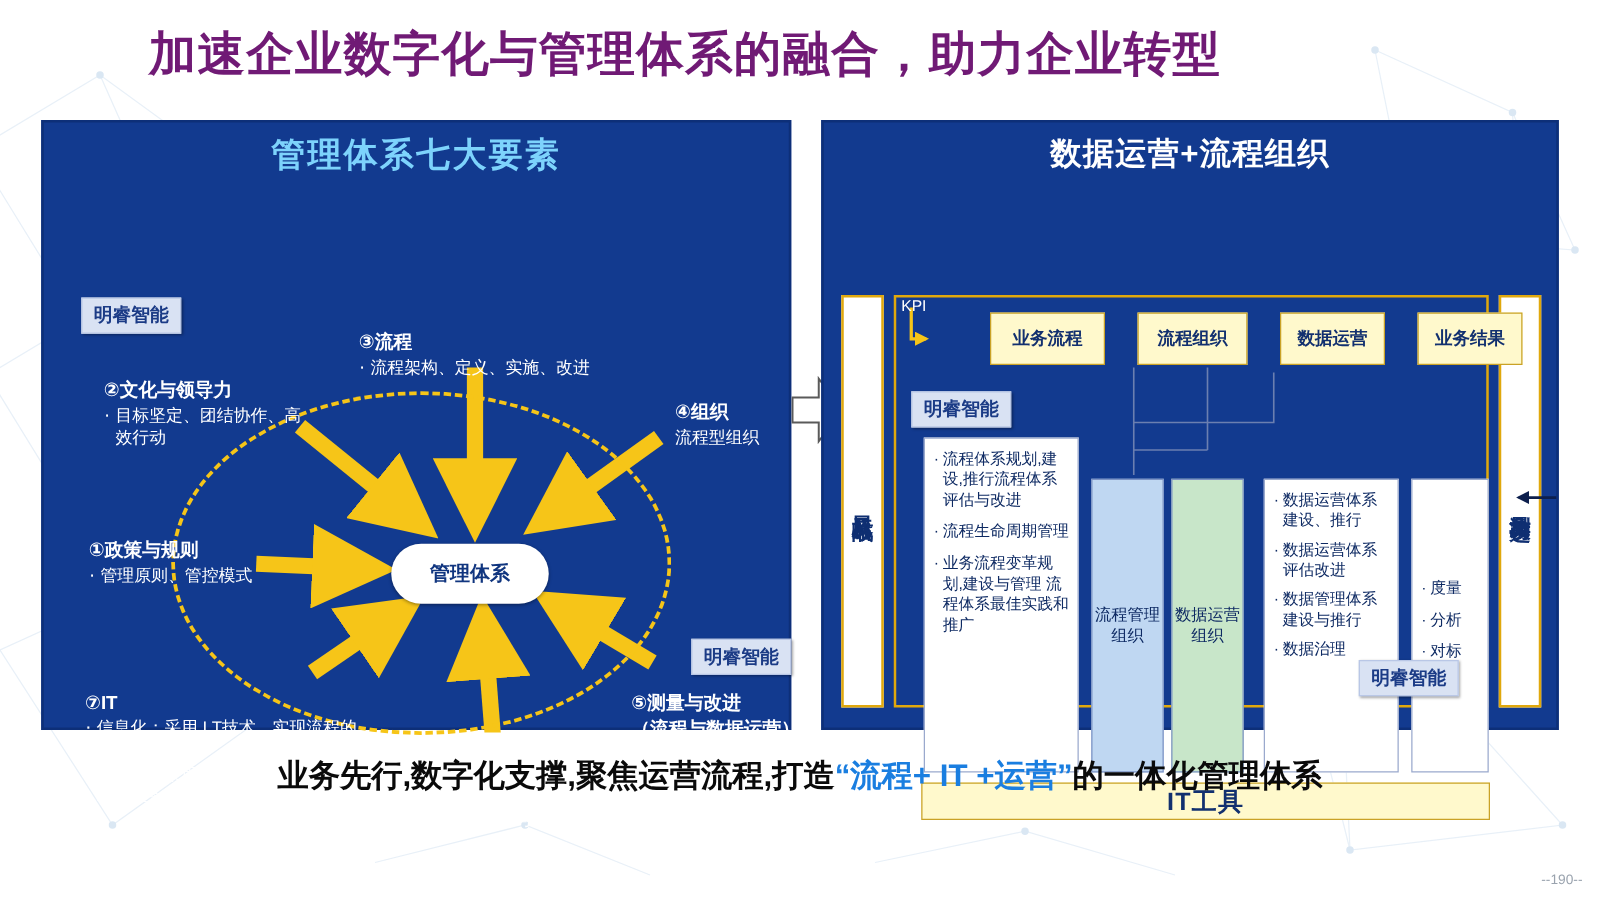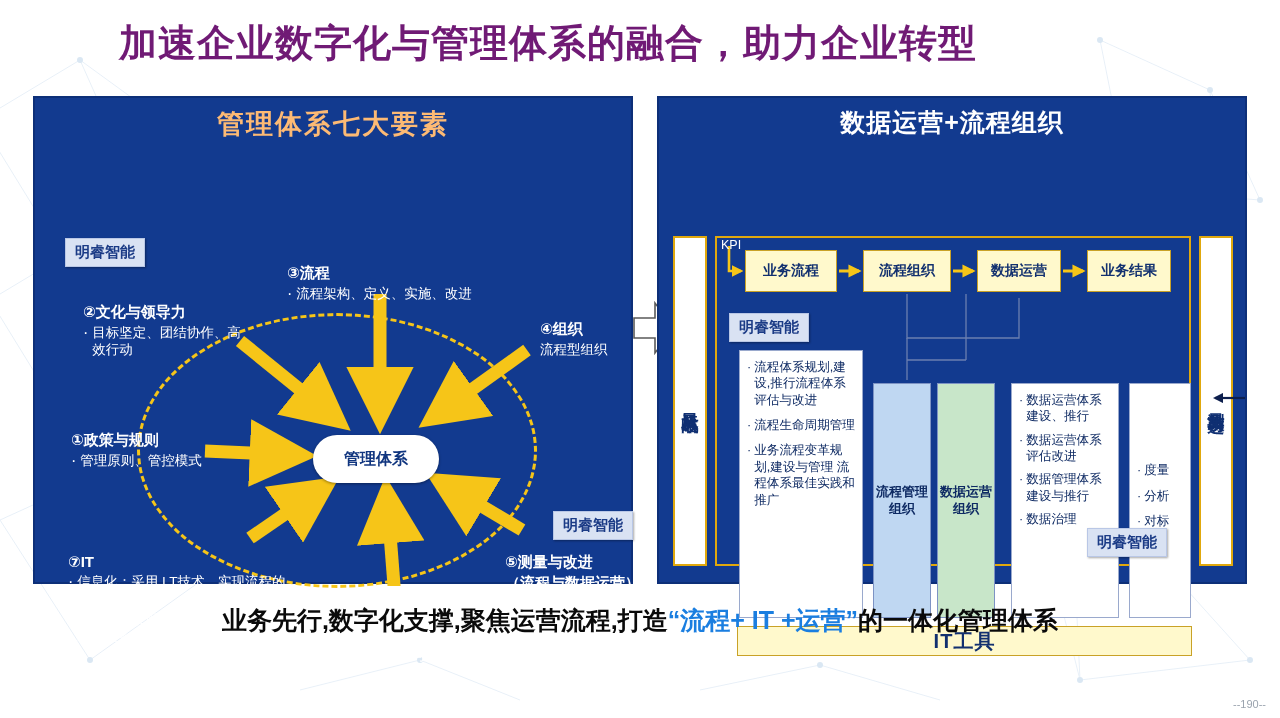--- a/index.html
+++ b/index.html
@@ -19,21 +19,21 @@
     white-space:nowrap;
   }
 
   
   .panel-left {
     position:absolute; left:33px; top:96px; width:600px; height:488px;
     background:#123a8f; border:2px solid #0d2f78;
   }
   .panel-left-title {
     position:absolute; top:8px; left:0; width:100%; text-align:center;
-    color:#fdba74; font-size:27px; font-weight:bold; letter-spacing:2px;
+    color:#7dd3fc; font-size:27px; font-weight:bold; letter-spacing:2px;
   }
   .tagbox {
     position:absolute; background:#d9e2f3; color:#1b3b86; font-weight:bold;
     font-size:15px; padding:4px 9px; border:1px solid #b9c7e6;
     box-shadow:1px 1px 2px rgba(0,0,0,.35);
     white-space:nowrap;
   }
   .tag-l1 { left:30px; top:140px; }
   .tag-l2 { left:518px; top:413px; }
 
@@ -95,21 +95,21 @@
   }
 
   .kpi-label {
     position:absolute; left:62px; top:140px; color:#ffffff; font-size:12.5px;
   }
 
   .topbox {
     position:absolute; top:152px; height:42px;
     background:#fff9cc; border:1.5px solid #c9a227;
     color:#12306f; font-size:14px; font-weight:bold;
-    display:flex; align-items:center; justify-content:center; text-align:center;
+    display:flex; align-items:center; justify-content:center; text-align:center;margin-left:47px;
   }
   .tb1 { left:86px;  width:92px; }
   .tb2 { left:204px; width:88px; }
   .tb3 { left:318px; width:84px; }
   .tb4 { left:428px; width:84px; }
 
   .tag-r1 { left:70px; top:215px; }
   .tag-r2 { left:1087px; top:528px; }
 
   .wbox {
@@ -119,21 +119,21 @@
   }
   .wbox .li { display:flex; gap:3px; margin-bottom:9px; }
   .wbox .li .d { flex:0 0 auto; }
   .bx1 { left:80px;  top:252px; width:124px; height:268px; }
   .bx4 { left:352px; top:285px; width:108px; height:235px; }
   .bx5 { left:470px; top:285px; width:62px;  height:235px; }
 
   .tallbox {
     position:absolute; top:285px; height:235px; border:1px solid #7d93c4;
     display:flex; align-items:center; justify-content:center;
-    color:#0e2a63; font-size:13px; font-weight:bold; text-align:center;
+    color:#0e2a63; font-size:13px; font-weight:normal; text-align:center;
     line-height:1.25;
   }
   .bx2 { left:214px; width:58px; background:#bfd7f2; }
   .bx3 { left:278px; width:58px; background:#c8e6c9; }
 
   .itbar {
     position:absolute; left:78px; top:528px; width:455px; height:30px;
     background:#fff9cc; border:1px solid #c9a227;
     display:flex; align-items:center; justify-content:center;
     color:#12306f; font-size:20px; font-weight:bold; letter-spacing:1px;

